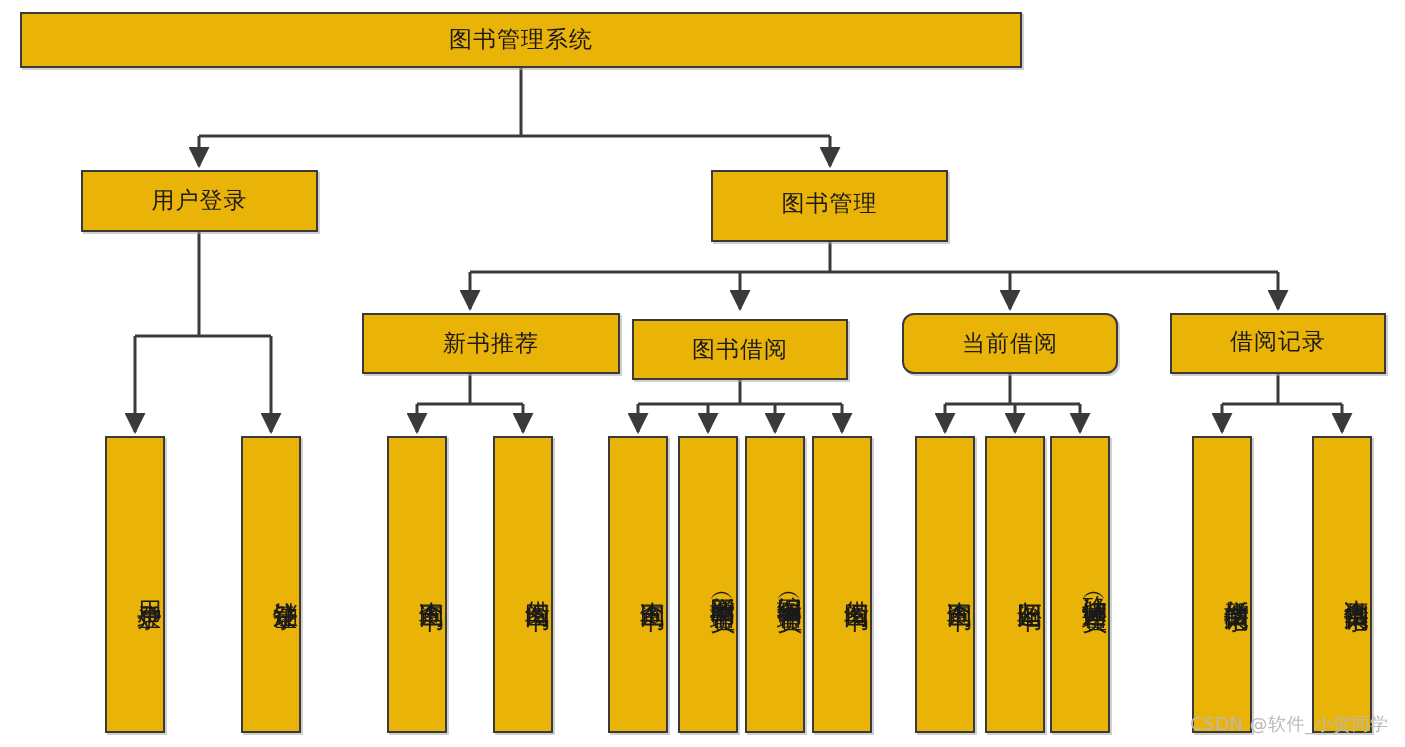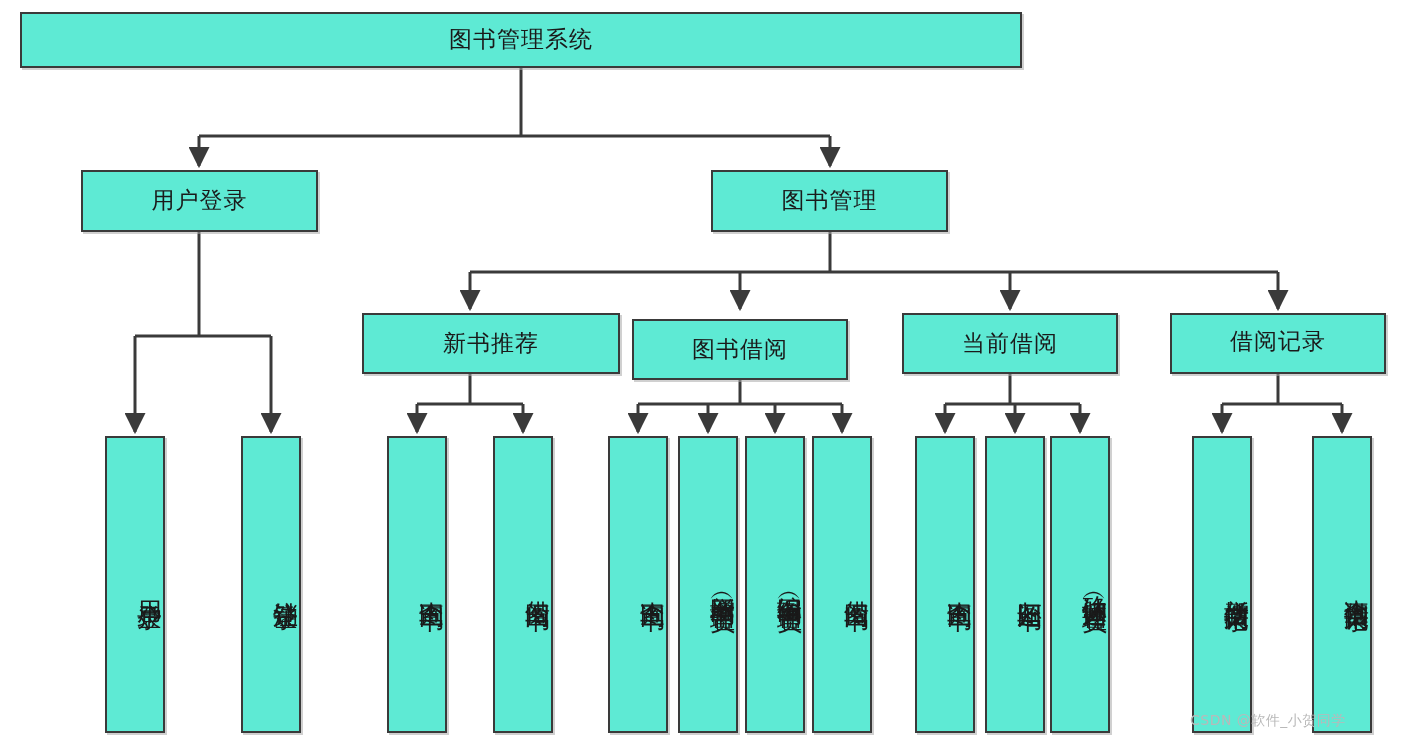--- a/index.html
+++ b/index.html
@@ -21,21 +21,21 @@
     position: absolute;
     left: 0;
     top: 0;
     width: 1405px;
     height: 747px;
     pointer-events: none;
   }
   .node {
     position: absolute;
     box-sizing: border-box;
-    background: #5eead4;
+    background: #eab308;
     border: 2px solid #3a3a3a;
     display: flex;
     align-items: center;
     justify-content: center;
     color: #1a1a1a;
     box-shadow: 2px 2px 0 rgba(170,170,170,0.55);
   }
   .node.horiz {
     font-size: 23px;
     letter-spacing: 1px;
@@ -52,21 +52,21 @@
     justify-content: center;
   }
   .node.vert .vlabel {
     writing-mode: vertical-rl;
     text-orientation: upright;
     display: block;
     white-space: nowrap;
   }
   .watermark {
     position: absolute;
-    font-size: 14px;
+    font-size: 18px;
     color: #b9b9b9;
     letter-spacing: 0.5px;
     white-space: nowrap;
     user-select: none;
   }
 </style>
 </head>
 <body>
 
 <div id="canvas">
@@ -117,25 +117,25 @@
       <path d="M 1278 374 L 1278 404"></path>
       <path d="M 1222 404 L 1342 404"></path>
       <path d="M 1222 404 L 1222 432" marker-end="url(#arrow)"></path>
       <path d="M 1342 404 L 1342 432" marker-end="url(#arrow)"></path>
     </g>
   </svg>
 
   <div class="node horiz" style="left:20px; top:12px; width:1002px; height:56px;">图书管理系统</div>
 
   <div class="node horiz" style="left:81px; top:170px; width:237px; height:62px;">用户登录</div>
-  <div class="node horiz" style="left:711px; top:170px; width:237px; height:62px;">图书管理</div>
+  <div class="node horiz" style="left:711px; top:170px; width:237px; height:72px;font-family:Liberation Mono, monospace;">图书管理</div>
 
   <div class="node horiz" style="left:362px; top:313px; width:258px; height:61px;">新书推荐</div>
   <div class="node horiz" style="left:632px; top:313px; width:216px; height:61px;margin-top:6px;">图书借阅</div>
-  <div class="node horiz" style="left:902px; top:313px; width:216px; height:61px;">当前借阅</div>
+  <div class="node horiz" style="left:902px; top:313px; width:216px; height:61px;border-radius:12px;">当前借阅</div>
   <div class="node horiz" style="left:1170px; top:313px; width:216px; height:61px;font-family:Liberation Mono, monospace;">借阅记录</div>
 
   <div class="node vert" style="left:105px; top:436px; width:60px; height:297px;">
     <span class="vlabel">用户登录</span>
   </div>
   <div class="node vert" style="left:241px; top:436px; width:60px; height:297px;">
     <span class="vlabel">注销登录</span>
   </div>
 
   <div class="node vert" style="left:387px; top:436px; width:60px; height:297px;">

